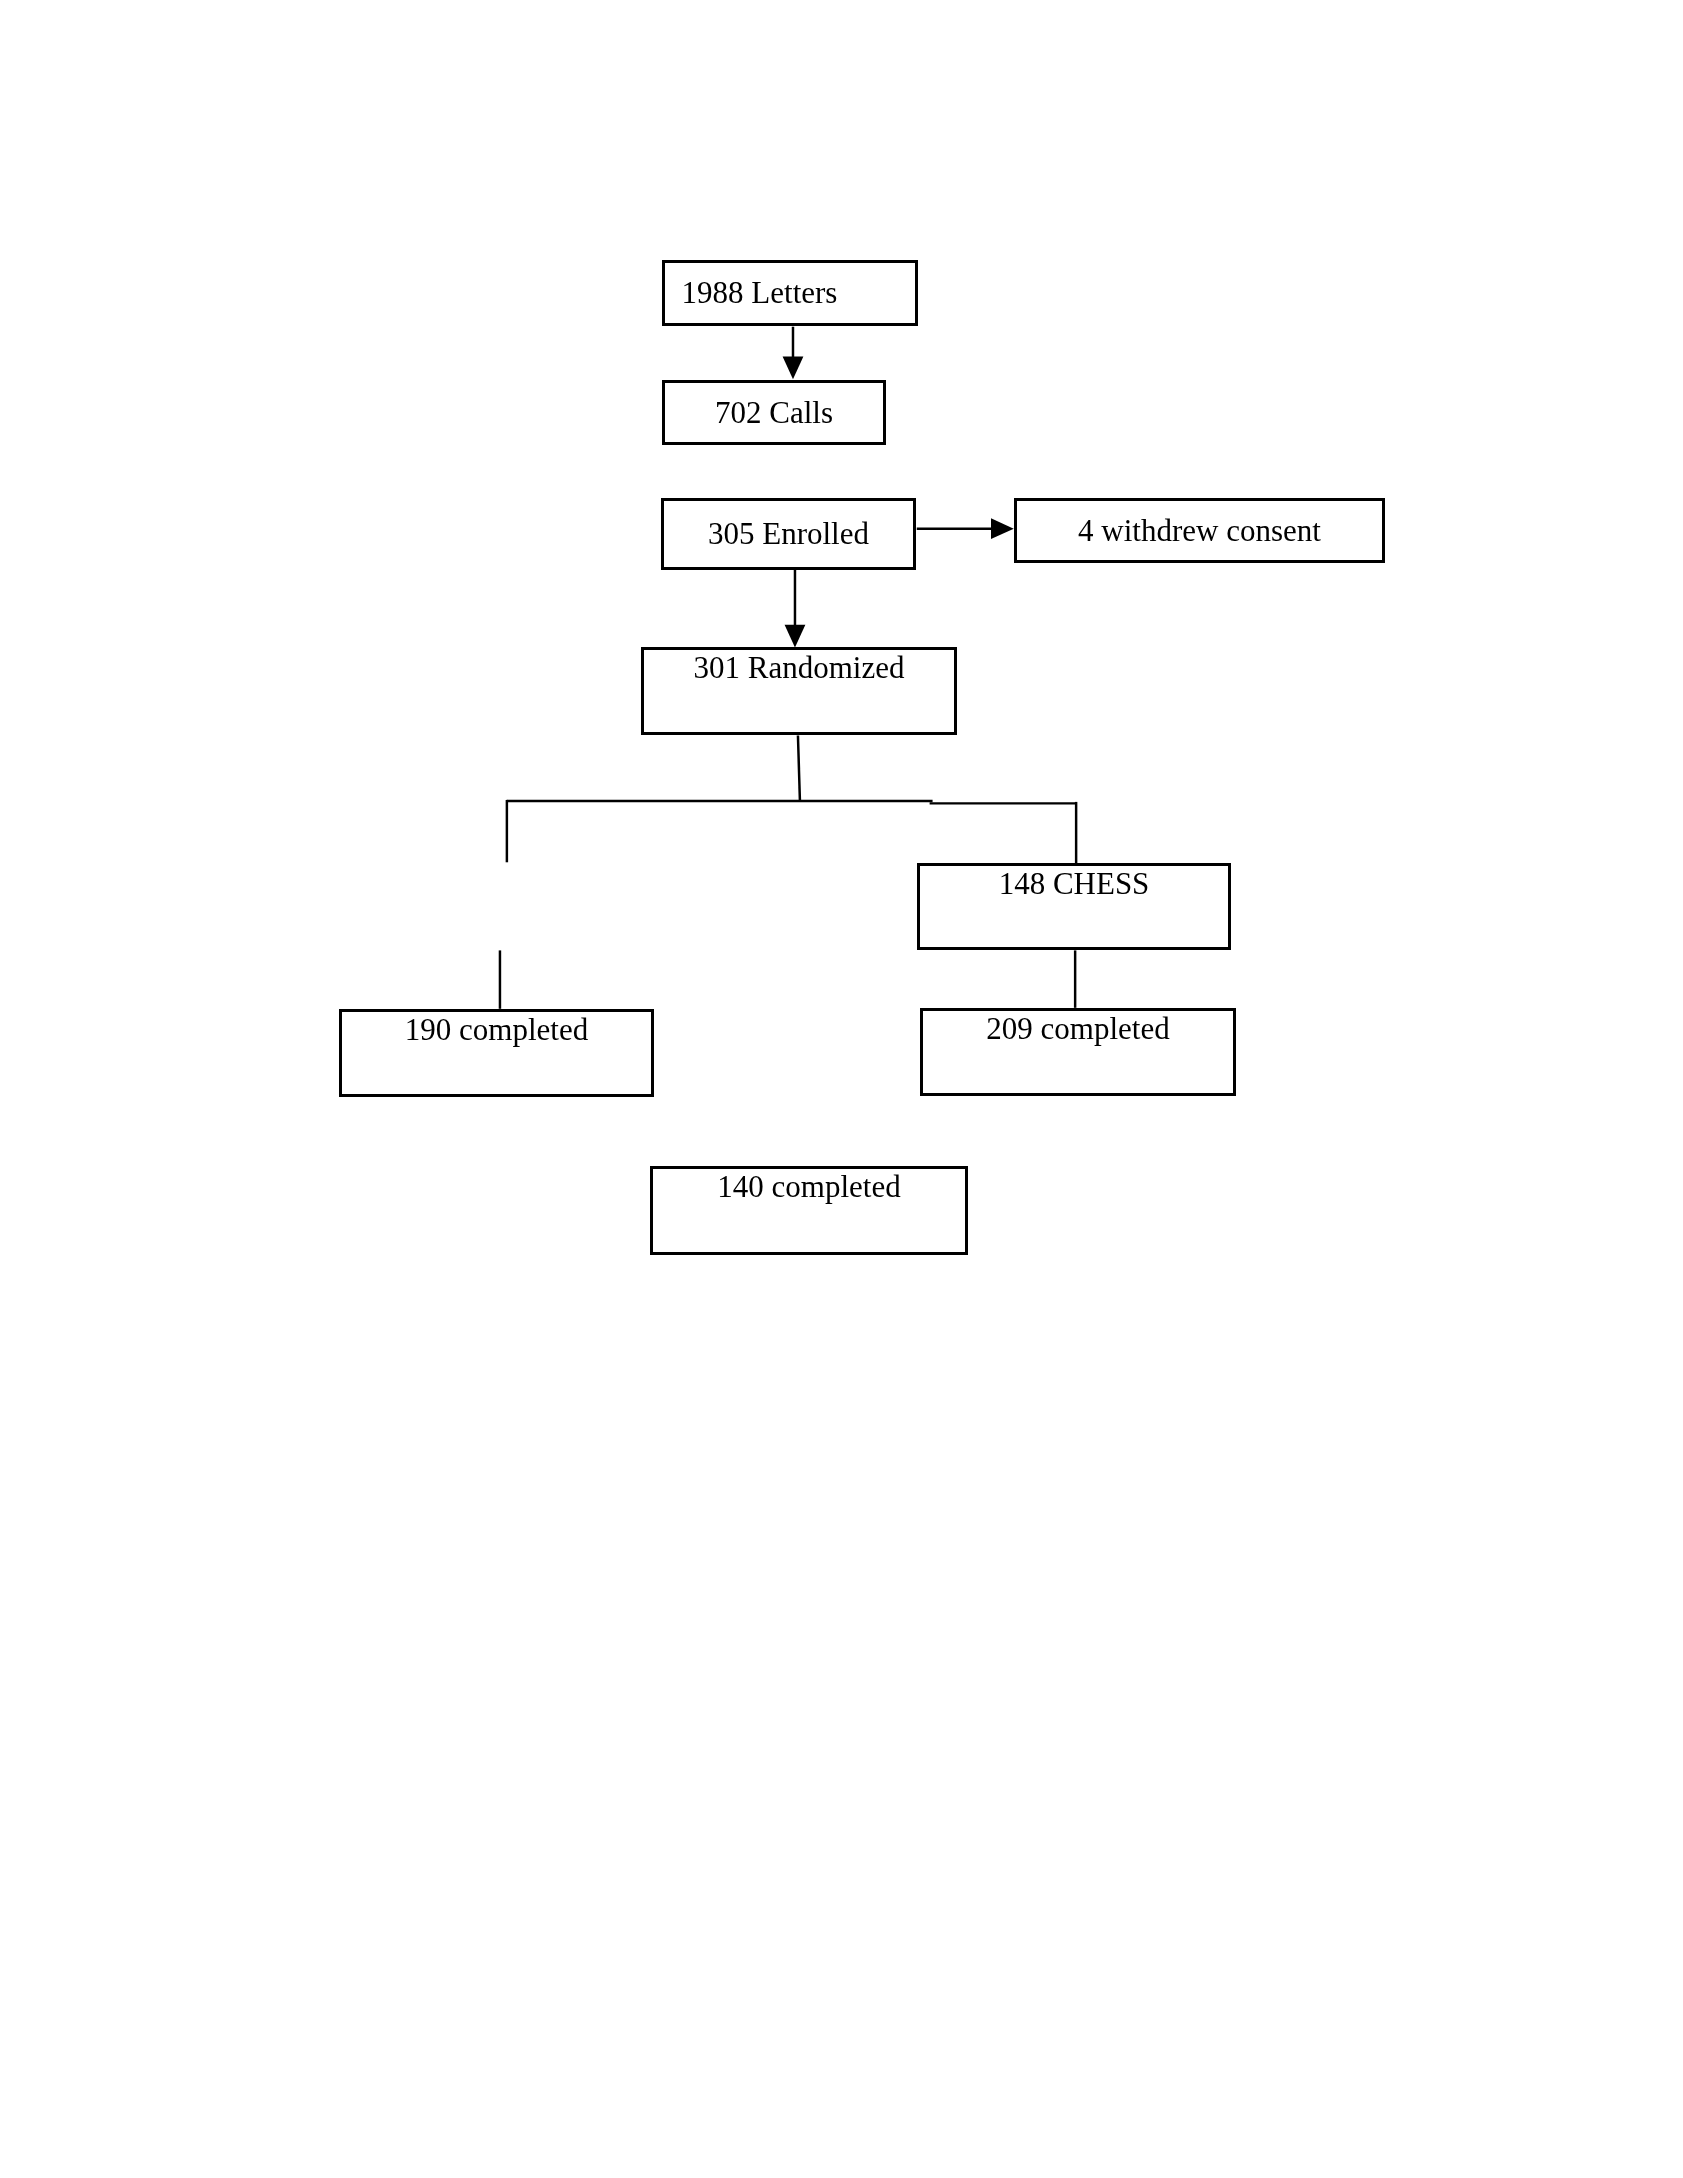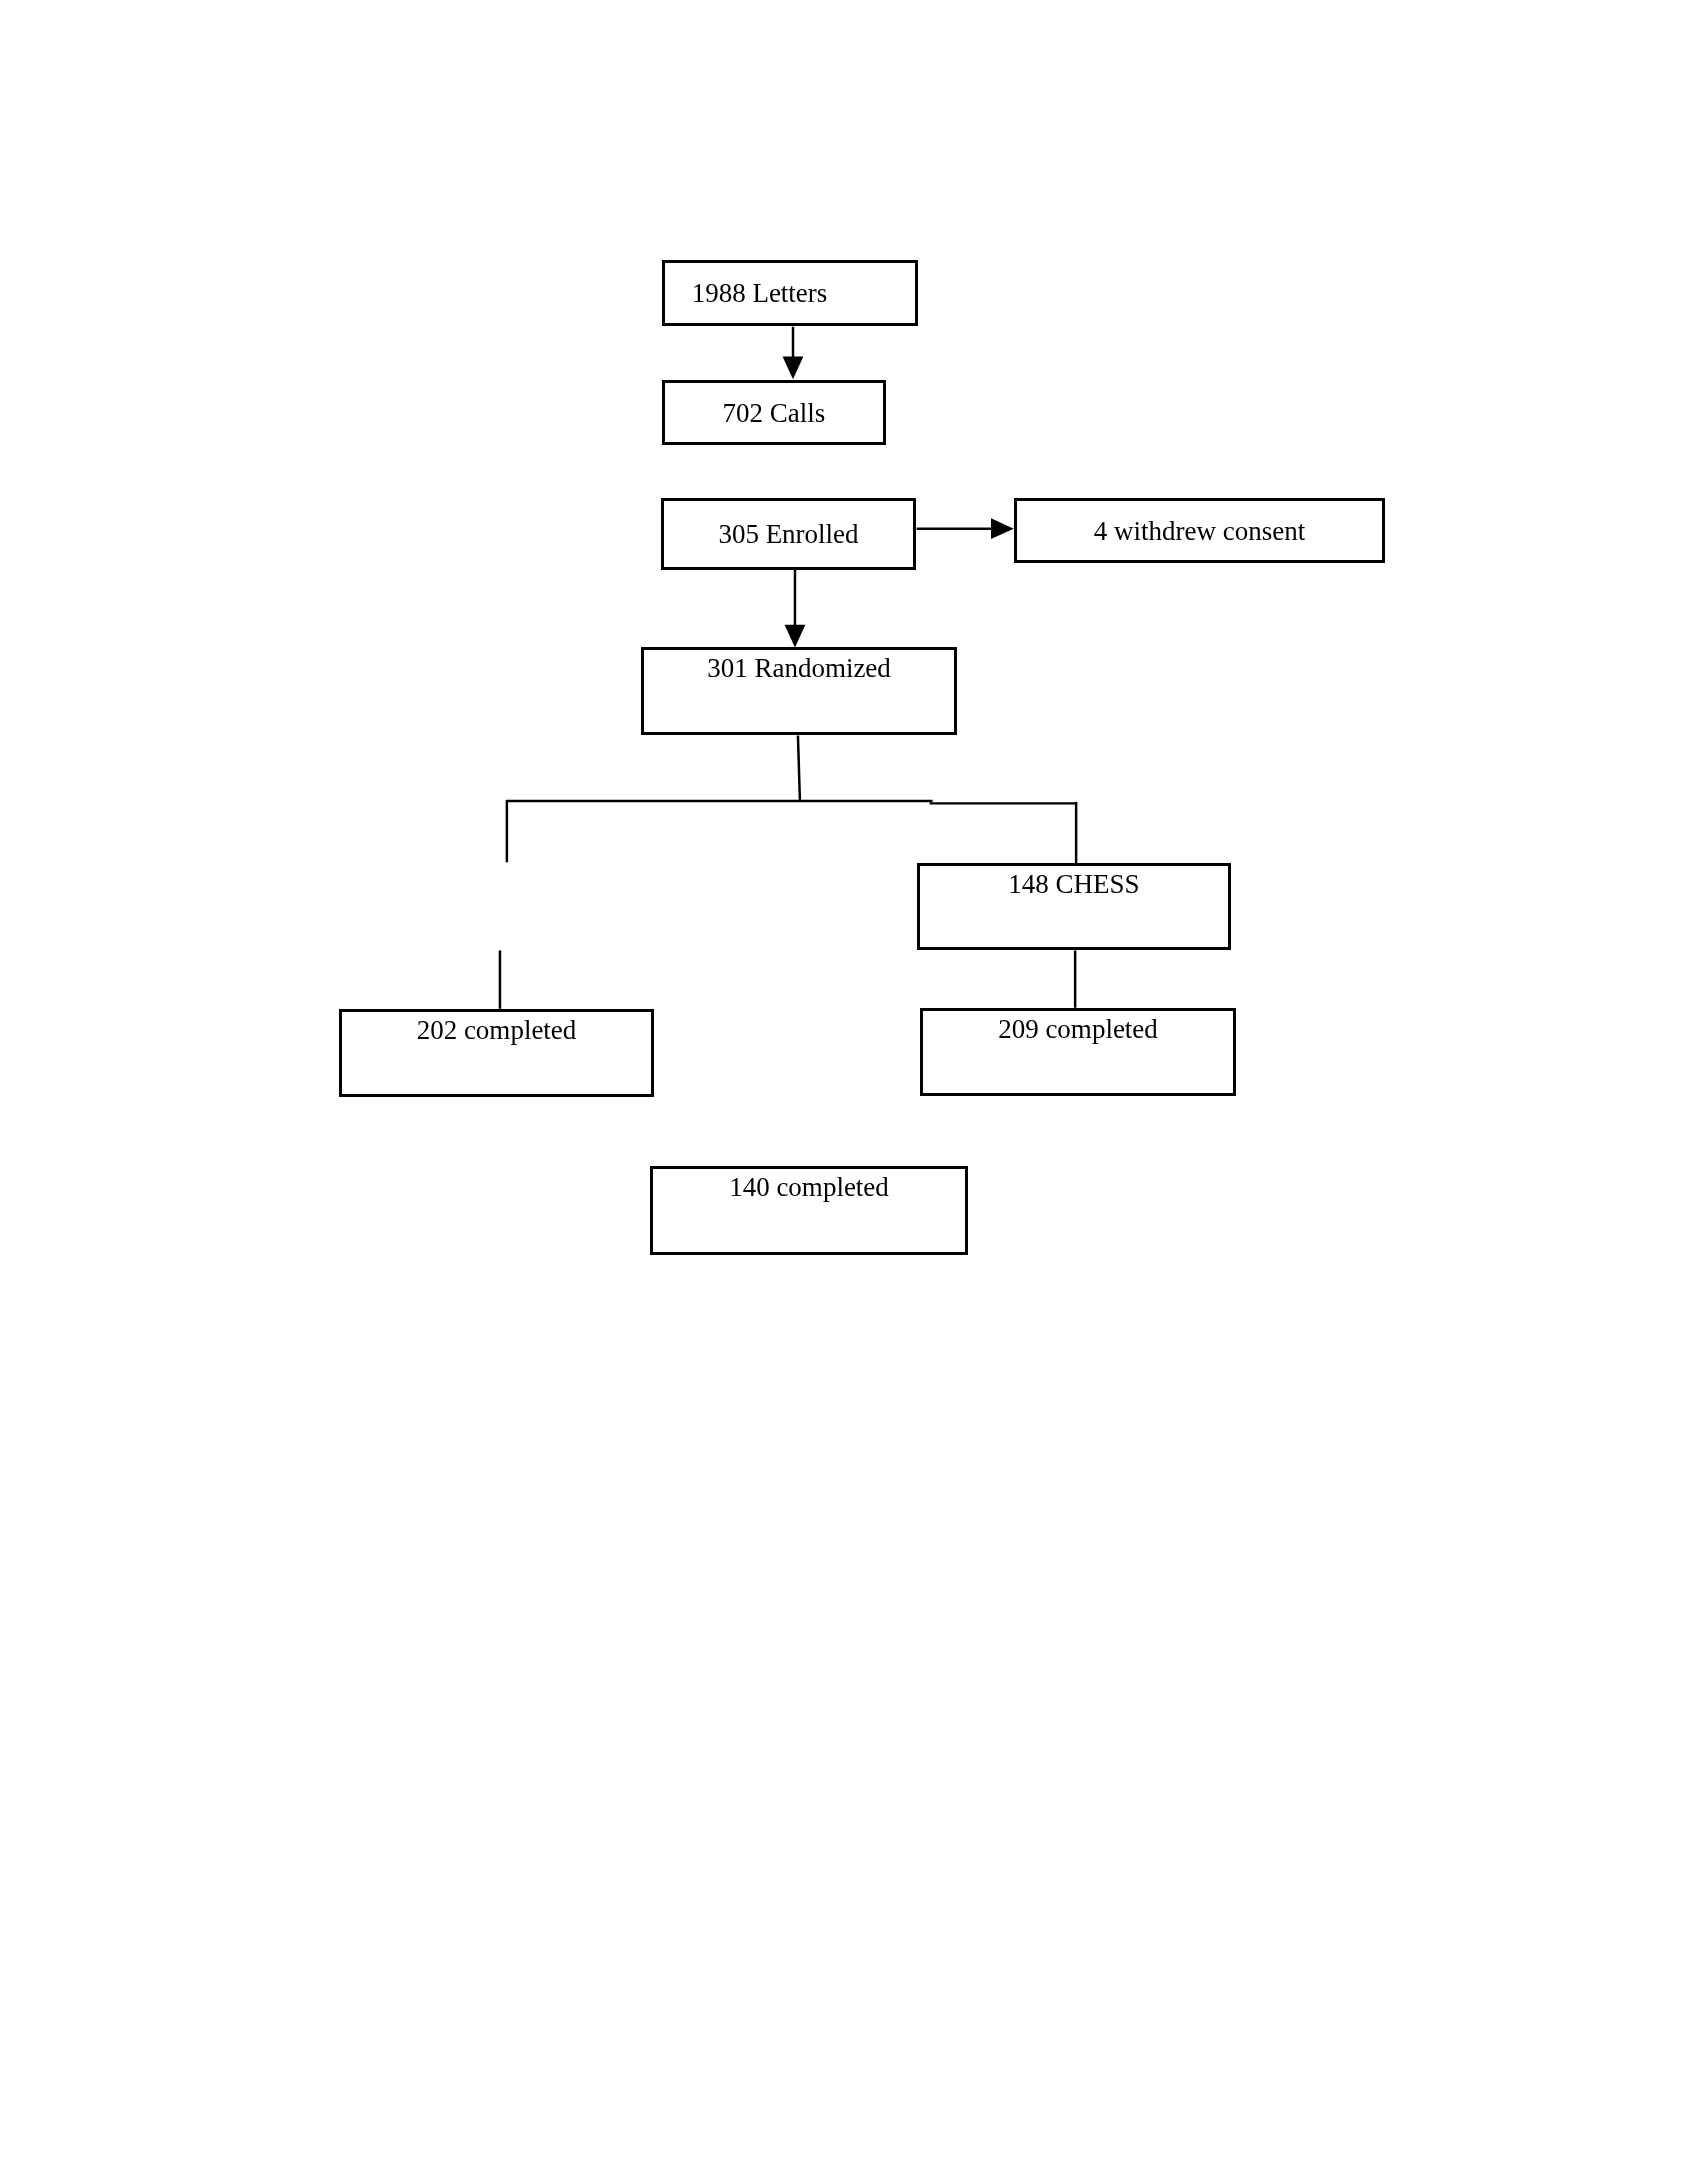--- a/index.html
+++ b/index.html
@@ -23,21 +23,21 @@
     height: 2178px;
   }
   .box {
     position: absolute;
     box-sizing: border-box;
     border: 3px solid #000000;
     background: #ffffff;
     display: flex;
     align-items: center;
     justify-content: center;
-    font-size: 27px;
+    font-size: 31px;
     line-height: 36px;
     white-space: nowrap;
   }
   
   .box.tall {
     align-items: flex-start;
   }
   
   .box.nudge-left {
     padding-right: 61px;
@@ -98,20 +98,20 @@
 
   <div class="box" id="b-enrolled">305 Enrolled</div>
 
   <div class="box" id="b-withdrew">4 withdrew consent</div>
 
   <div class="box tall" id="b-randomized">301 Randomized</div>
 
 
   <div class="box tall" id="b-chess">148 CHESS</div>
 
-  <div class="box tall" id="b-control-completed">202 completed</div>
+  <div class="box tall" id="b-control-completed">190 completed</div>
 
   <div class="box tall" id="b-chess-completed">209 completed</div>
 
   <div class="box tall" id="b-overall-completed">140 completed</div>
 
 </div>
 
 
 </body></html>

